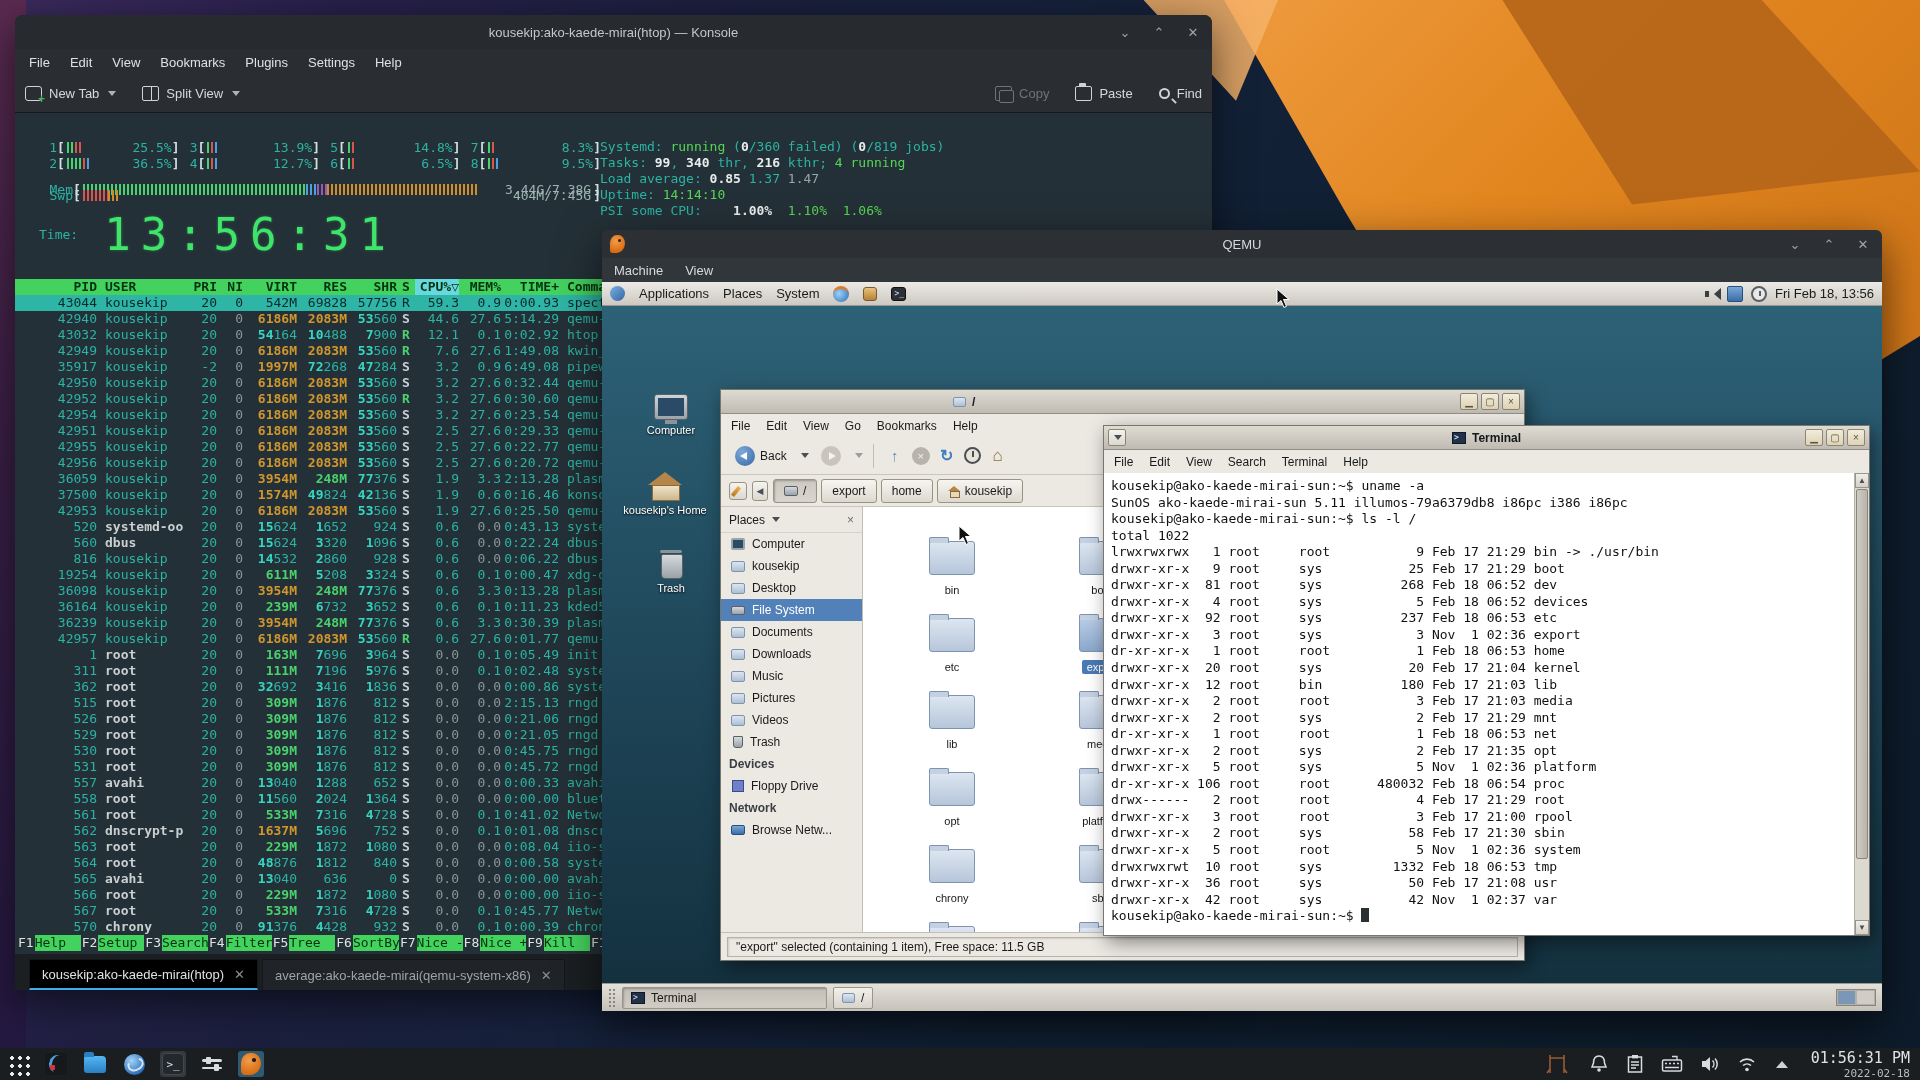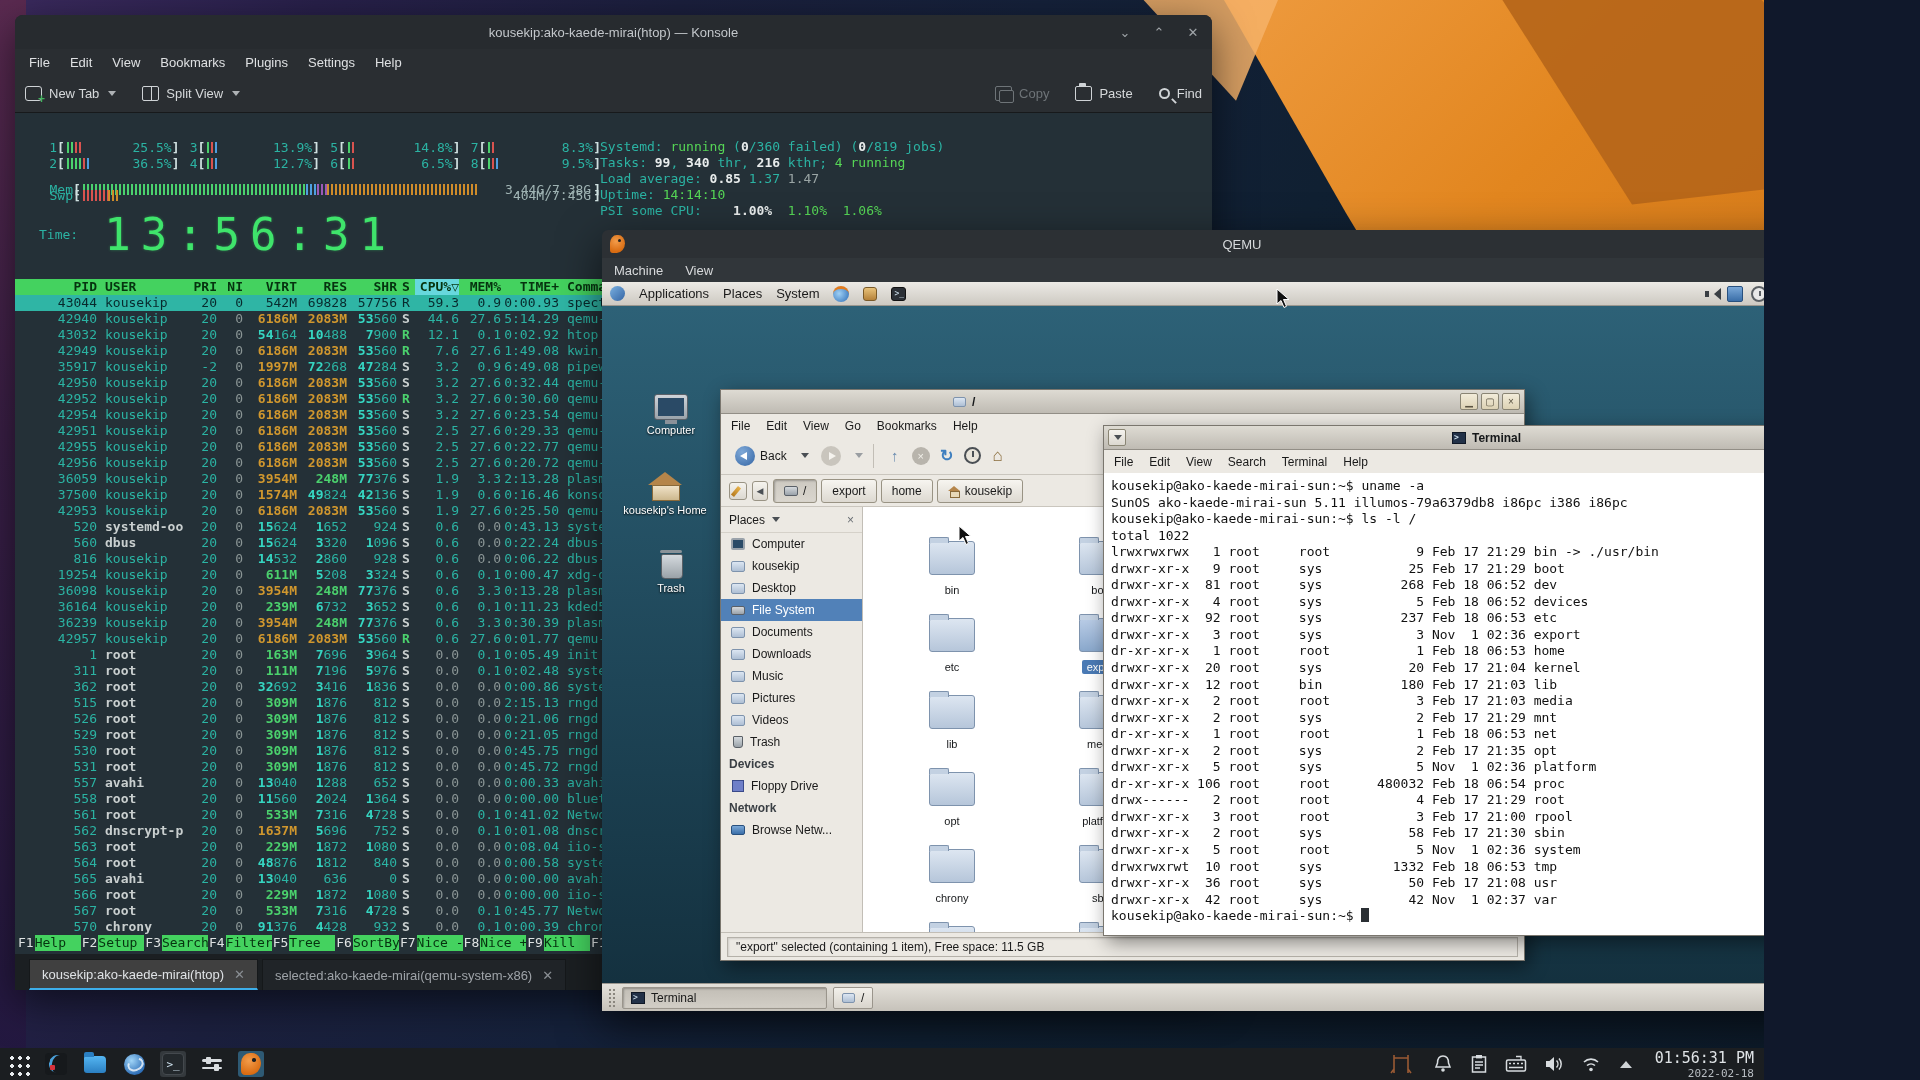--- a/index.html
+++ b/index.html
@@ -1,17 +1,17 @@
 <!DOCTYPE html>
 <html><head>
 <meta charset="utf-8">
 <style>
   * { margin:0; padding:0; box-sizing:border-box; }
   html,body { width:1920px; height:1080px; overflow:hidden; background:#10182b; font-family:"Liberation Sans",sans-serif; }
-  #stage { position:absolute; inset:0; width:1764px; height:1080px; overflow:hidden; }
+  #stage { position:absolute; inset:0; width:1920px; height:1080px; overflow:hidden; }
 
   
   .wall { position:absolute; inset:0; background:linear-gradient(115deg,#3b2a5e 0%,#28204a 14%,#1b1f3d 30%,#15213a 46%,#102032 62%,#0d1b2a 100%); }
   .wp { position:absolute; }
   .wp1 { left:1050px; top:0; width:870px; height:560px; background:linear-gradient(135deg,#f2a24a,#e2861f 45%,#c96f16); clip-path:polygon(20% 0,100% 0,100% 60%,58% 100%,34% 38%); }
   .wp2 { left:1200px; top:0; width:720px; height:330px; background:#b5651a; clip-path:polygon(42% 0,78% 0,100% 52%,60% 62%); opacity:.9; }
   .wp3 { left:1110px; top:0; width:420px; height:240px; background:#f6b268; clip-path:polygon(8% 0,40% 0,30% 42%); opacity:.85; }
   .wp4 { left:0; top:0; width:26px; height:1080px; background:linear-gradient(#5a2a50,#3a1f46 40%,#221840); }
 
   
@@ -78,21 +78,21 @@
   .amb{color:#d0972e;font-weight:bold;} .num{color:#2bb3a3;} .num b{color:#36d6c2;}
   .prow.sel { background:#2fb5a5; }
   .prow.sel span, .prow.sel span b { color:#082a2d !important; font-weight:normal; }
   #fbar { position:absolute; left:0; top:822px; right:0; height:16px; display:flex; padding-left:2px; }
   .fk { display:flex; }
   .fk b { color:#dfe3e3; font-weight:normal; padding:0 1px; }
   .fl { background:#44d25f; color:#06330f; width:46px; overflow:hidden; white-space:pre; }
   
   #ktabs { height:36px; background:#1b1f22; display:flex; align-items:flex-end; padding-left:14px; gap:4px; flex:0 0 auto; }
   .ktab { height:31px; display:flex; align-items:center; gap:10px; padding:0 12px; font-size:13px; color:#9ea3a8; background:#202428; border:1px solid #15181a; border-bottom:none; }
-  .ktab.act { background:#404040; color:#dfe2e5; border-bottom:2px solid #3daee9; }
+  .ktab.act { background:#000000; color:#dfe2e5; border-bottom:2px solid #3daee9; }
   .tclose { color:#8a8f94; font-size:13px; }
 
   
   #qemu { position:absolute; left:602px; top:230px; width:1280px; height:781px; z-index:10;
     background:#2c3034; border-radius:6px 6px 0 0; box-shadow:0 14px 44px rgba(0,0,0,.6); display:flex; flex-direction:column; }
   .q-title { height:28px; position:relative; display:flex; align-items:center; flex:0 0 auto; }
   .q-title .t { position:absolute; left:0; right:0; text-align:center; color:#d5d8da; font-size:13px; }
   .ic-qemubird { position:absolute; left:8px; top:5px; width:15px; height:18px; background:radial-gradient(circle at 40% 35%,#f39c4a,#d96c12 70%); border-radius:50% 50% 60% 20%; }
   .ic-qemubird::after { content:""; position:absolute; left:8px; top:4px; width:3px; height:3px; background:#222; border-radius:50%; }
   .q-menu { height:24px; background:#31363a; display:flex; align-items:center; gap:22px; padding-left:12px; flex:0 0 auto; }
@@ -524,21 +524,21 @@
           </span>
         </div>
     </div>
 
     <div id="ktabs">
         <div class="ktab act">
           <span>kousekip:ako-kaede-mirai(htop)</span>
           <span class="tclose">✕</span>
         </div>
         <div class="ktab">
-          <span>selected:ako-kaede-mirai(qemu-system-x86)</span>
+          <span>average:ako-kaede-mirai(qemu-system-x86)</span>
           <span class="tclose">✕</span>
         </div>
       </div>
   </div>
 
   <div id="qemu">
     <div class="q-title">
       <span class="ic-qemubird"></span>
       <div class="t">QEMU</div>
       <div class="winbtns">

